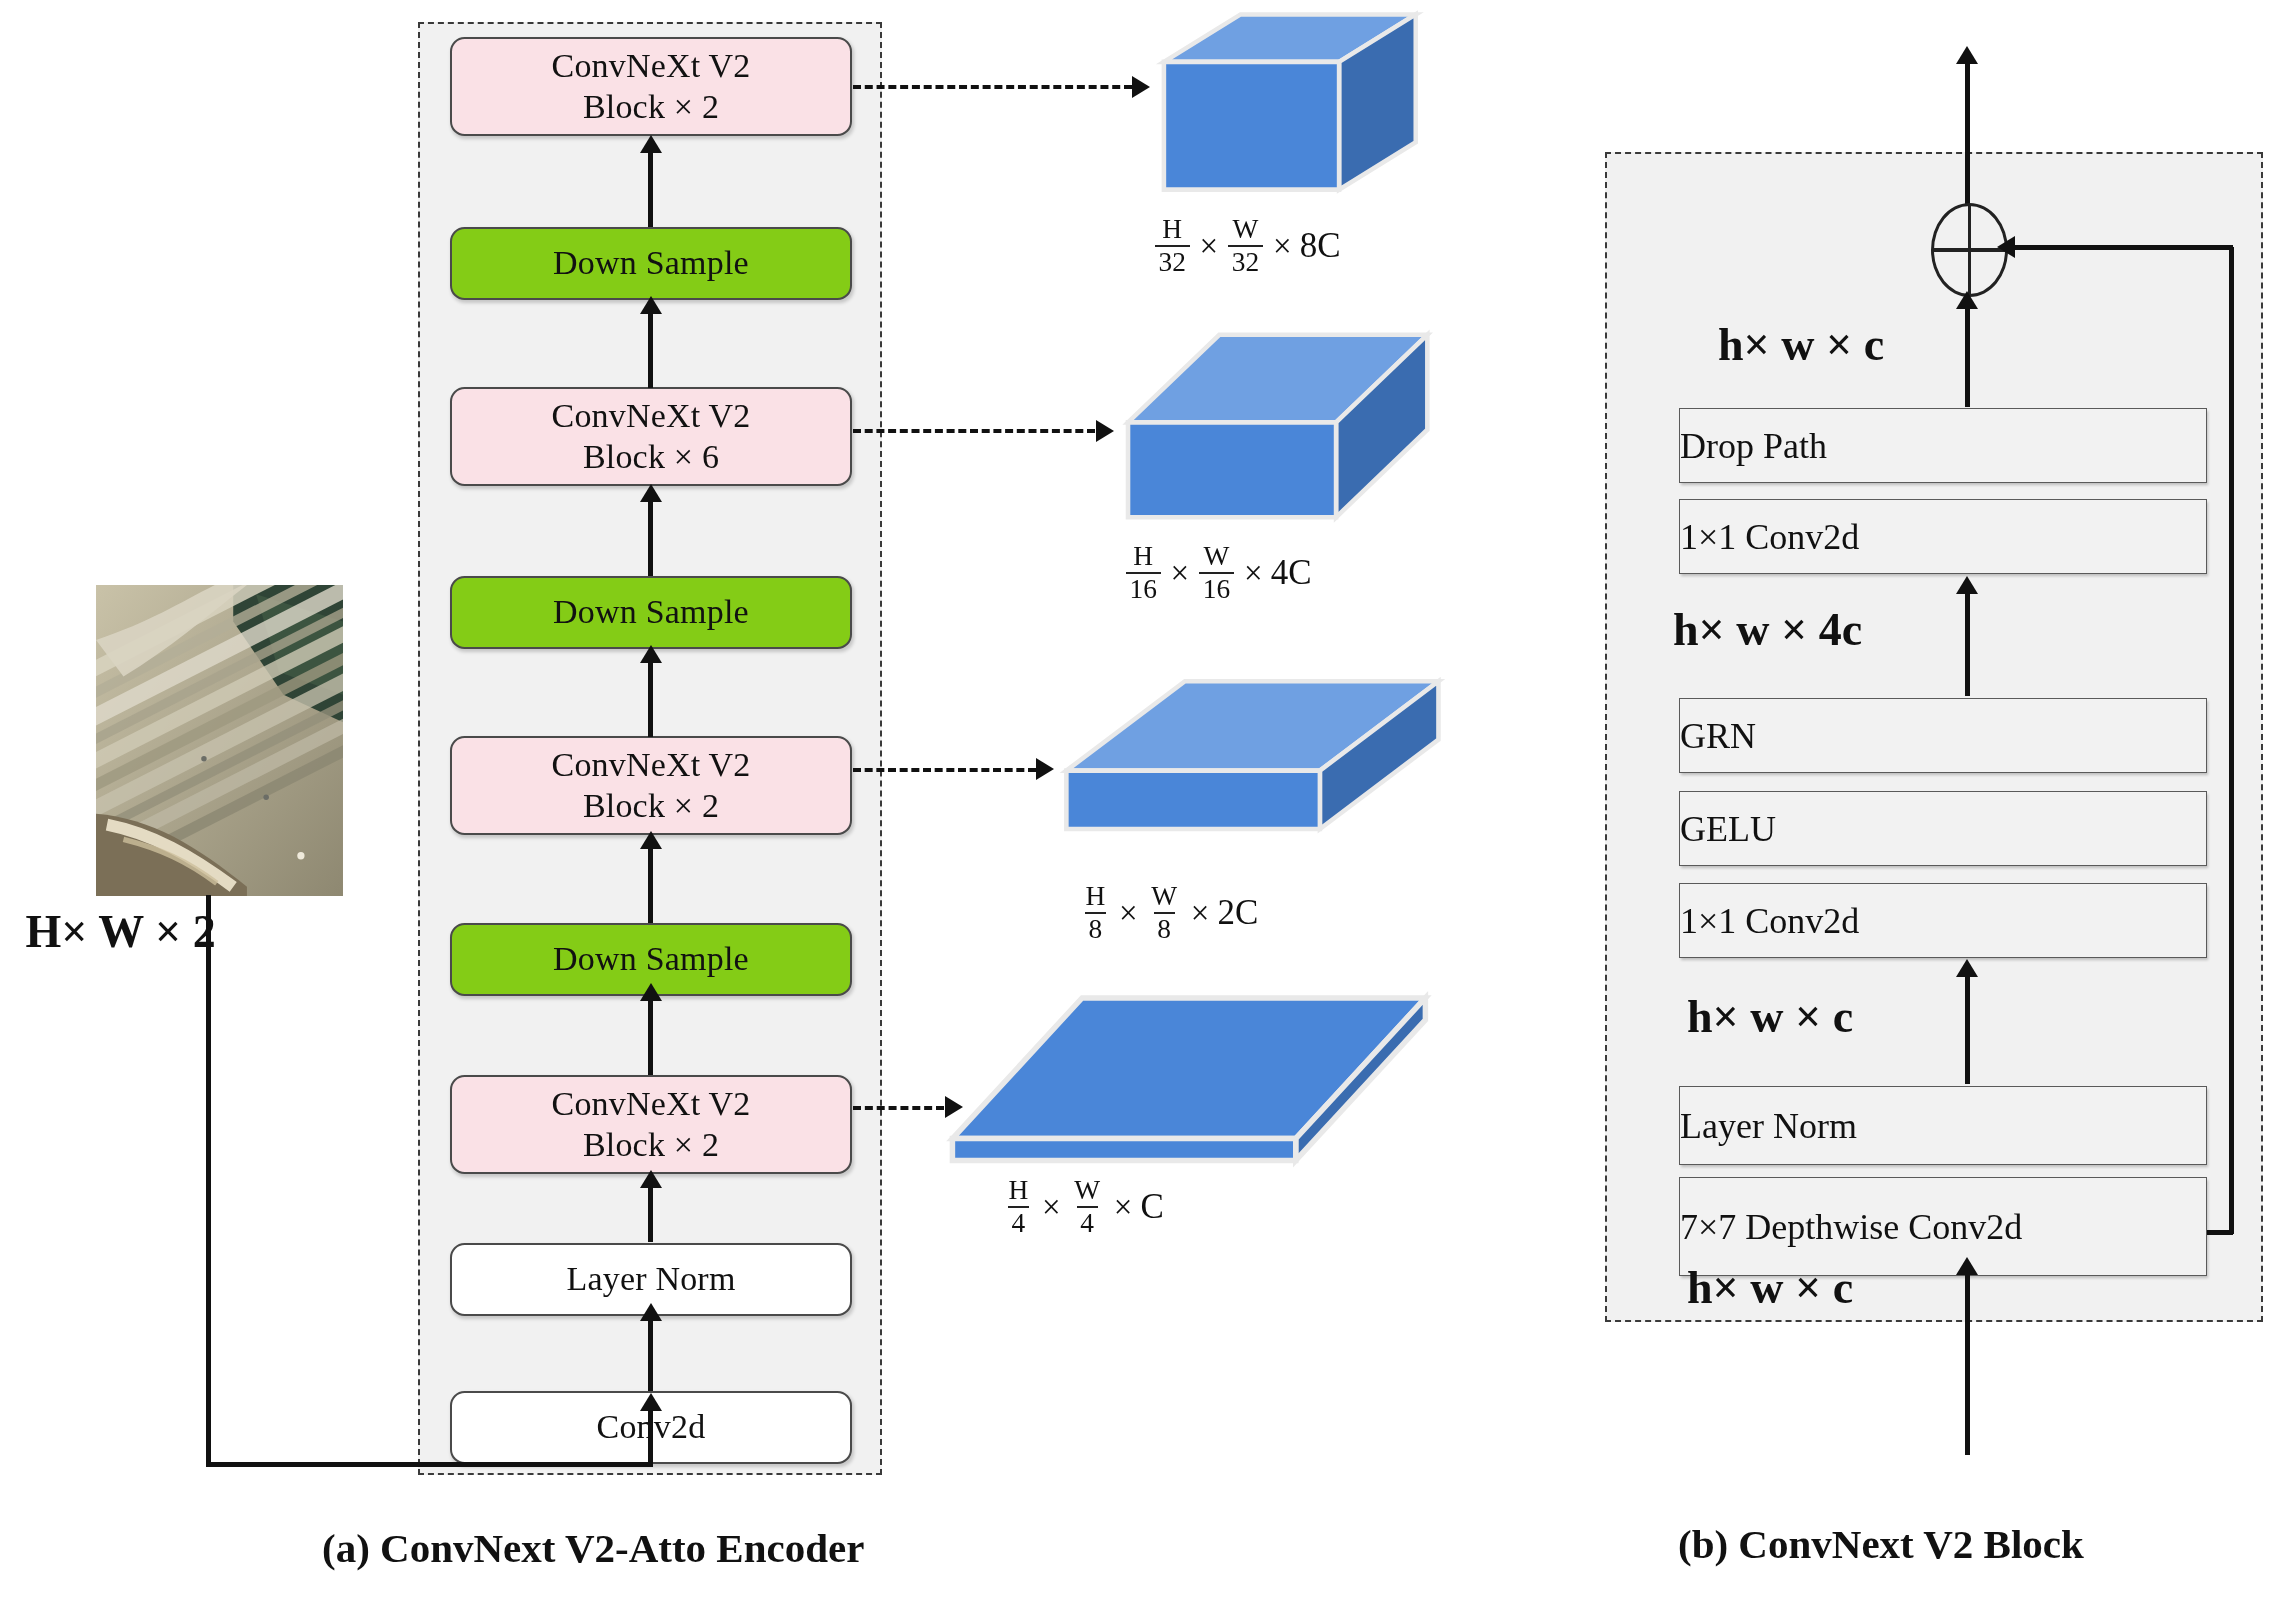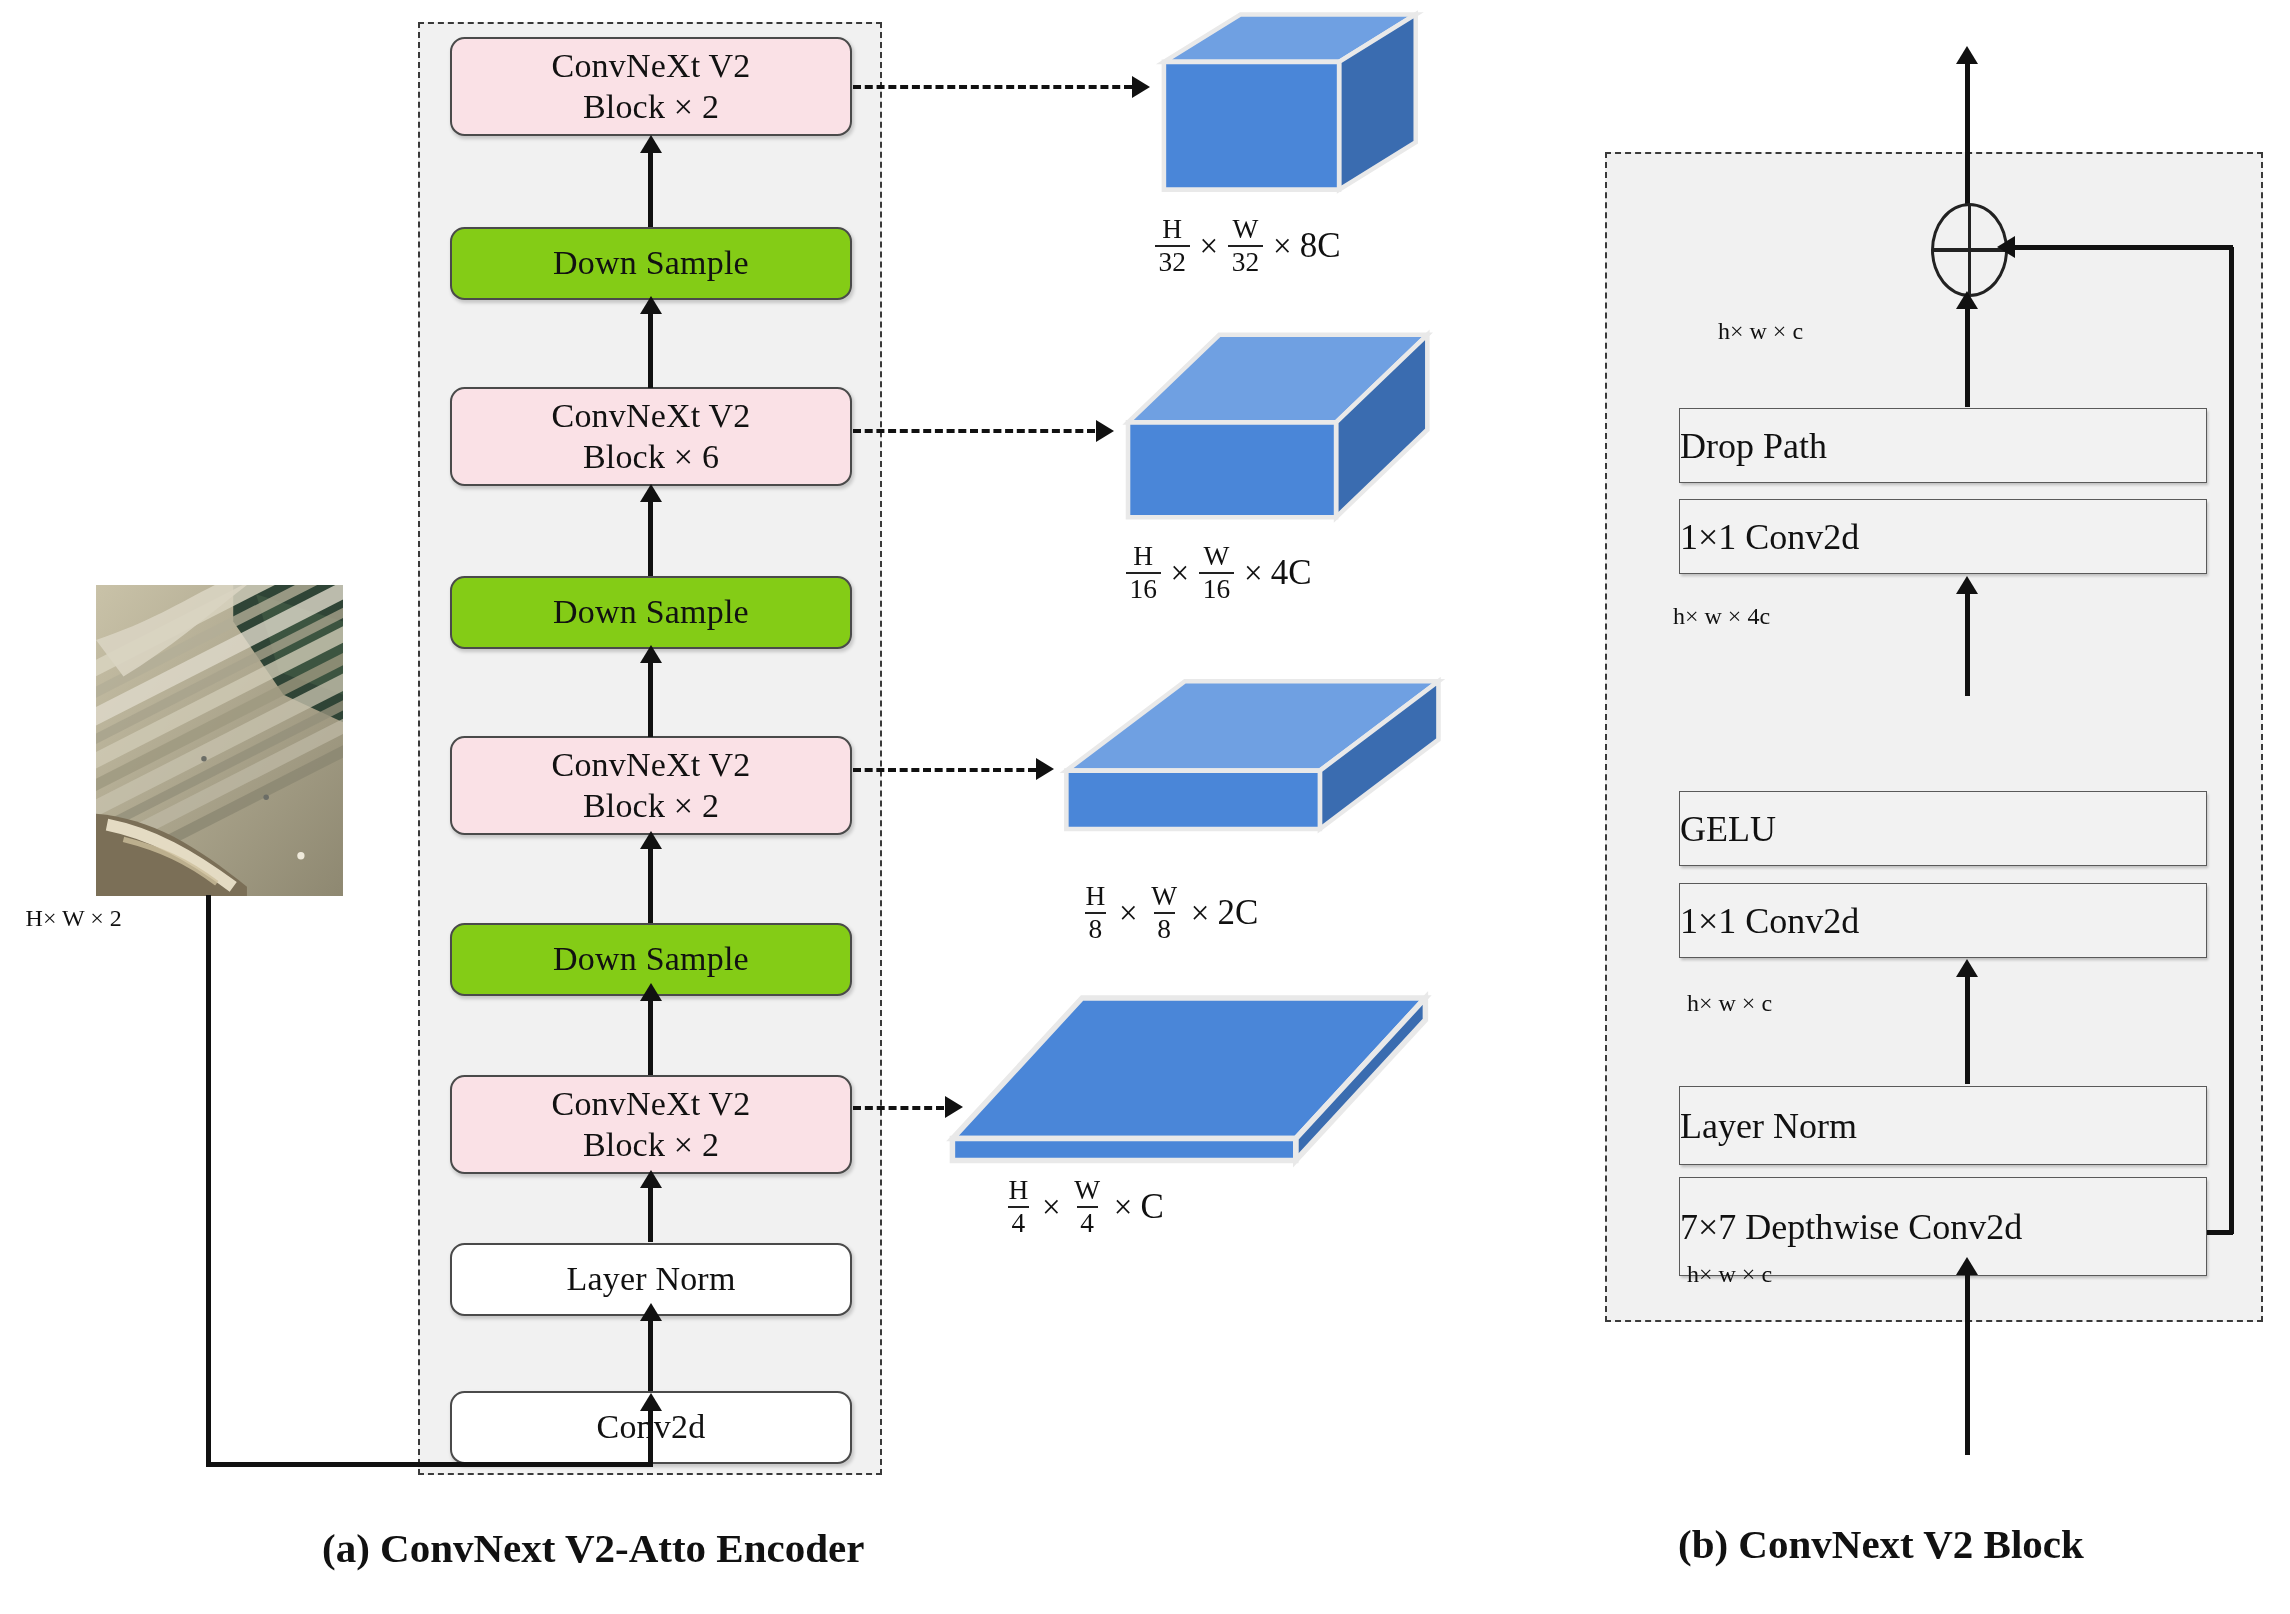--- a/index.html
+++ b/index.html
@@ -40,21 +40,21 @@
     position:absolute;
     box-sizing:border-box;
     border:1.8px solid #5a5a5a;
     background:#f2f2f2;
     display:flex;align-items:center;justify-content:flex-start;
     font-size:36px;
     box-shadow:1.8px 2.7px 2.7px rgba(0,0,0,.22);
   }
 
   
-  .lbl{position:absolute;font-size:24px;white-space:nowrap;}
+  .lbl{position:absolute;font-size:46px;white-space:nowrap;font-weight:bold;}
   .caption{position:absolute;font-size:41px;font-weight:bold;white-space:nowrap;}
 
   
   .dim{position:absolute;display:flex;align-items:center;font-size:35px;white-space:nowrap;}
   .frac{display:inline-flex;flex-direction:column;align-items:center;
         justify-content:center;line-height:1;vertical-align:middle;margin:0 1.8px;}
   .frac .num{font-size:27.4px;padding:0 3.7px 1.8px 3.7px;}
   .frac .den{font-size:27.4px;padding:1.8px 3.7px 0 3.7px;border-top:2.3px solid #222;}
   .times{margin:0 8.2px;font-size:33px;}
 
@@ -316,20 +316,23 @@
   </div>
 
   <div class="brow" style="left:1679px;top:499px;width:528px;height:75px;">
     <span>1×1 Conv2d</span>
   </div>
 
   <div class="lbl" style="left:1673px;top:603px;">h× w × 4c</div>
   <div class="vline" style="left:1965px;top:590px;height:106px;"></div>
   <div class="arrow-up" style="left:1956px;top:576px;"></div>
 
+  <div class="brow" style="left:1679px;top:698px;width:528px;height:75px;">
+    <span>GRN</span>
+  </div>
 
   <div class="brow" style="left:1679px;top:791px;width:528px;height:75px;">
     <span>GELU</span>
   </div>
 
   <div class="brow" style="left:1679px;top:883px;width:528px;height:75px;">
     <span>1×1 Conv2d</span>
   </div>
 
   <div class="lbl" style="left:1687px;top:990px;">h× w × c</div>

